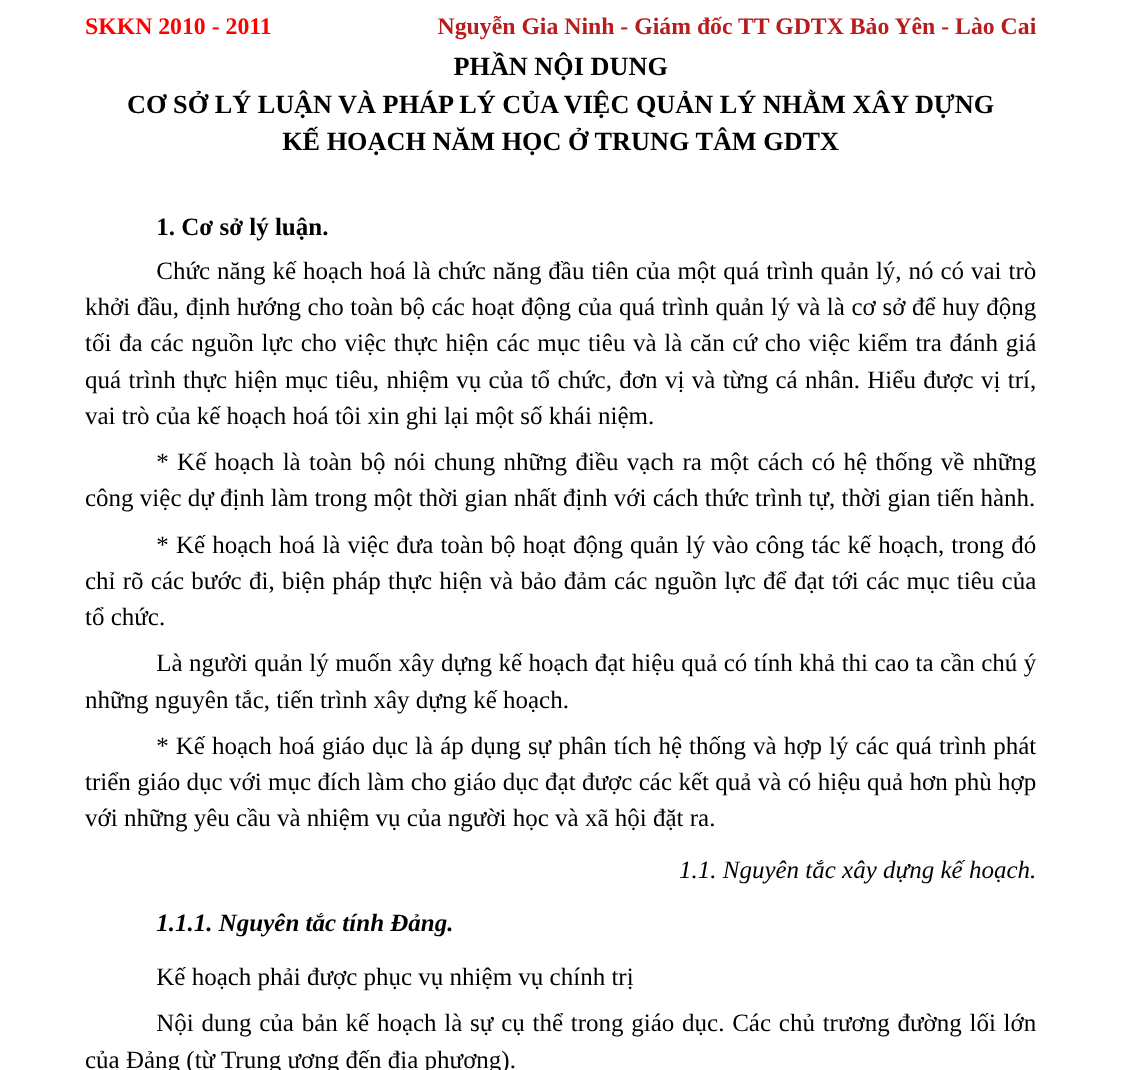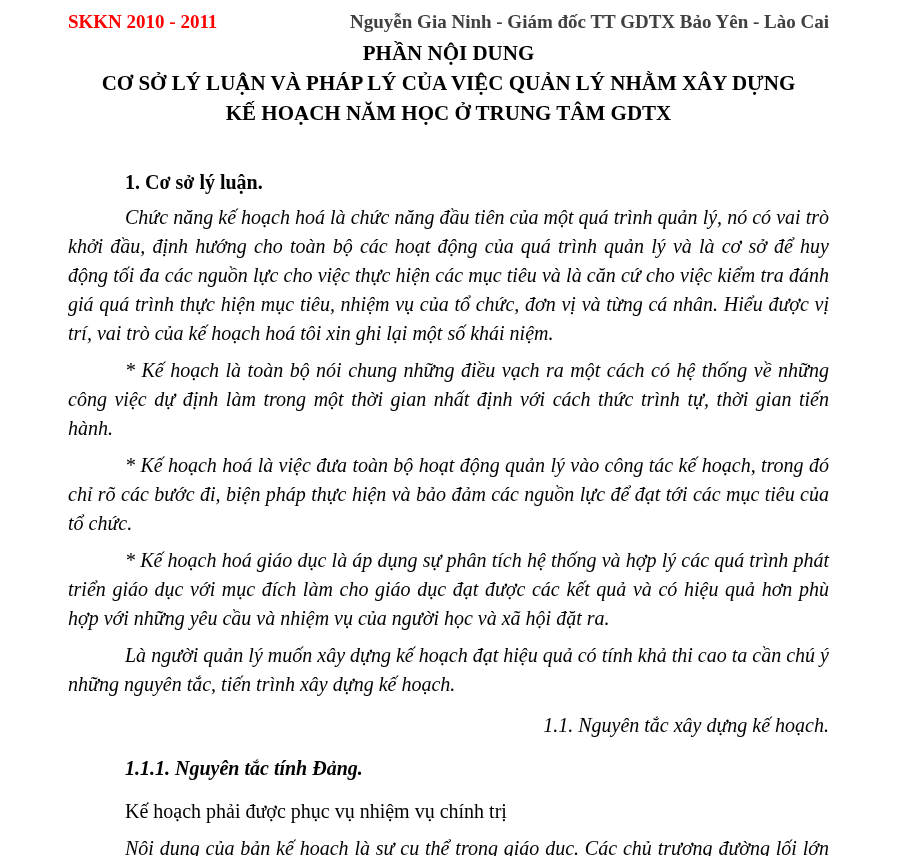--- a/index.html
+++ b/index.html
@@ -41,21 +41,20 @@
   }
   .section-heading {
     font-weight: bold;
     text-indent: 57px;
     margin: 16px 0 6px 0;
   }
   .para {
     text-align: justify;
     text-indent: 57px;
     margin: 0 0 8px 0;
-    font-style: italic;
   }
   .sub-italic {
     font-style: italic;
     text-indent: 57px;
     margin: 12px 0 14px 0;
     text-align: right;
   }
   .sub-bold-italic {
     font-style: italic;
     font-weight: bold;
@@ -67,35 +66,35 @@
     margin: 0 0 8px 0;
   }
 </style>
 </head>
 <body>
 
 <div class="page">
 
   <div class="page-header">
     <span style="color: rgb(255, 0, 0);">SKKN 2010 - 2011</span>
-    <span style="color: #404040;">Nguyễn Gia Ninh - Giám đốc TT GDTX Bảo Yên - Lào Cai</span>
+    <span style="color: #b91c1c;">Nguyễn Gia Ninh - Giám đốc TT GDTX Bảo Yên - Lào Cai</span>
   </div>
 
   <div class="title-block">
     <div>PHẦN NỘI DUNG</div>
     <div>CƠ SỞ LÝ LUẬN VÀ PHÁP LÝ CỦA VIỆC QUẢN LÝ NHẰM XÂY DỰNG</div>
     <div>KẾ HOẠCH NĂM HỌC Ở TRUNG TÂM GDTX</div>
   </div>
 
   <div class="body-block">
     <p class="section-heading">1. Cơ sở lý luận.</p>
     <p class="para">Chức năng kế hoạch hoá là chức năng đầu tiên của một quá trình quản lý, nó có vai trò khởi đầu, định hướng cho toàn bộ các hoạt động của quá trình quản lý và là cơ sở để huy động tối đa các nguồn lực cho việc thực hiện các mục tiêu và là căn cứ cho việc kiểm tra đánh giá quá trình thực hiện mục tiêu, nhiệm vụ của tổ chức, đơn vị và từng cá nhân. Hiểu được vị trí, vai trò của kế hoạch hoá tôi xin ghi lại một số khái niệm.</p>
     <p class="para">* Kế hoạch là toàn bộ nói chung những điều vạch ra một cách có hệ thống về những công việc dự định làm trong một thời gian nhất định với cách thức trình tự, thời gian tiến hành.</p>
     <p class="para">* Kế hoạch hoá là việc đưa toàn bộ hoạt động quản lý vào công tác kế hoạch, trong đó chỉ rõ các bước đi, biện pháp thực hiện và bảo đảm các nguồn lực để đạt tới các mục tiêu của tổ chức.</p>
+    <p class="para">Là người quản lý muốn xây dựng kế hoạch đạt hiệu quả có tính khả thi cao ta cần chú ý những nguyên tắc, tiến trình xây dựng kế hoạch.</p>
     <p class="para">* Kế hoạch hoá giáo dục là áp dụng sự phân tích hệ thống và hợp lý các quá trình phát triển giáo dục với mục đích làm cho giáo dục đạt được các kết quả và có hiệu quả hơn phù hợp với những yêu cầu và nhiệm vụ của người học và xã hội đặt ra.</p>
-    <p class="para">Là người quản lý muốn xây dựng kế hoạch đạt hiệu quả có tính khả thi cao ta cần chú ý những nguyên tắc, tiến trình xây dựng kế hoạch.</p>
     <p class="sub-italic">1.1. Nguyên tắc xây dựng kế hoạch.</p>
     <p class="sub-bold-italic">1.1.1. Nguyên tắc tính Đảng.</p>
     <p class="single-line">Kế hoạch phải được phục vụ nhiệm vụ chính trị</p>
     <p class="para">Nội dung của bản kế hoạch là sự cụ thể trong giáo dục. Các chủ trương đường lối lớn của Đảng (từ Trung ương đến địa phương).</p>
   </div>
 
 </div>
 
 </body></html>

